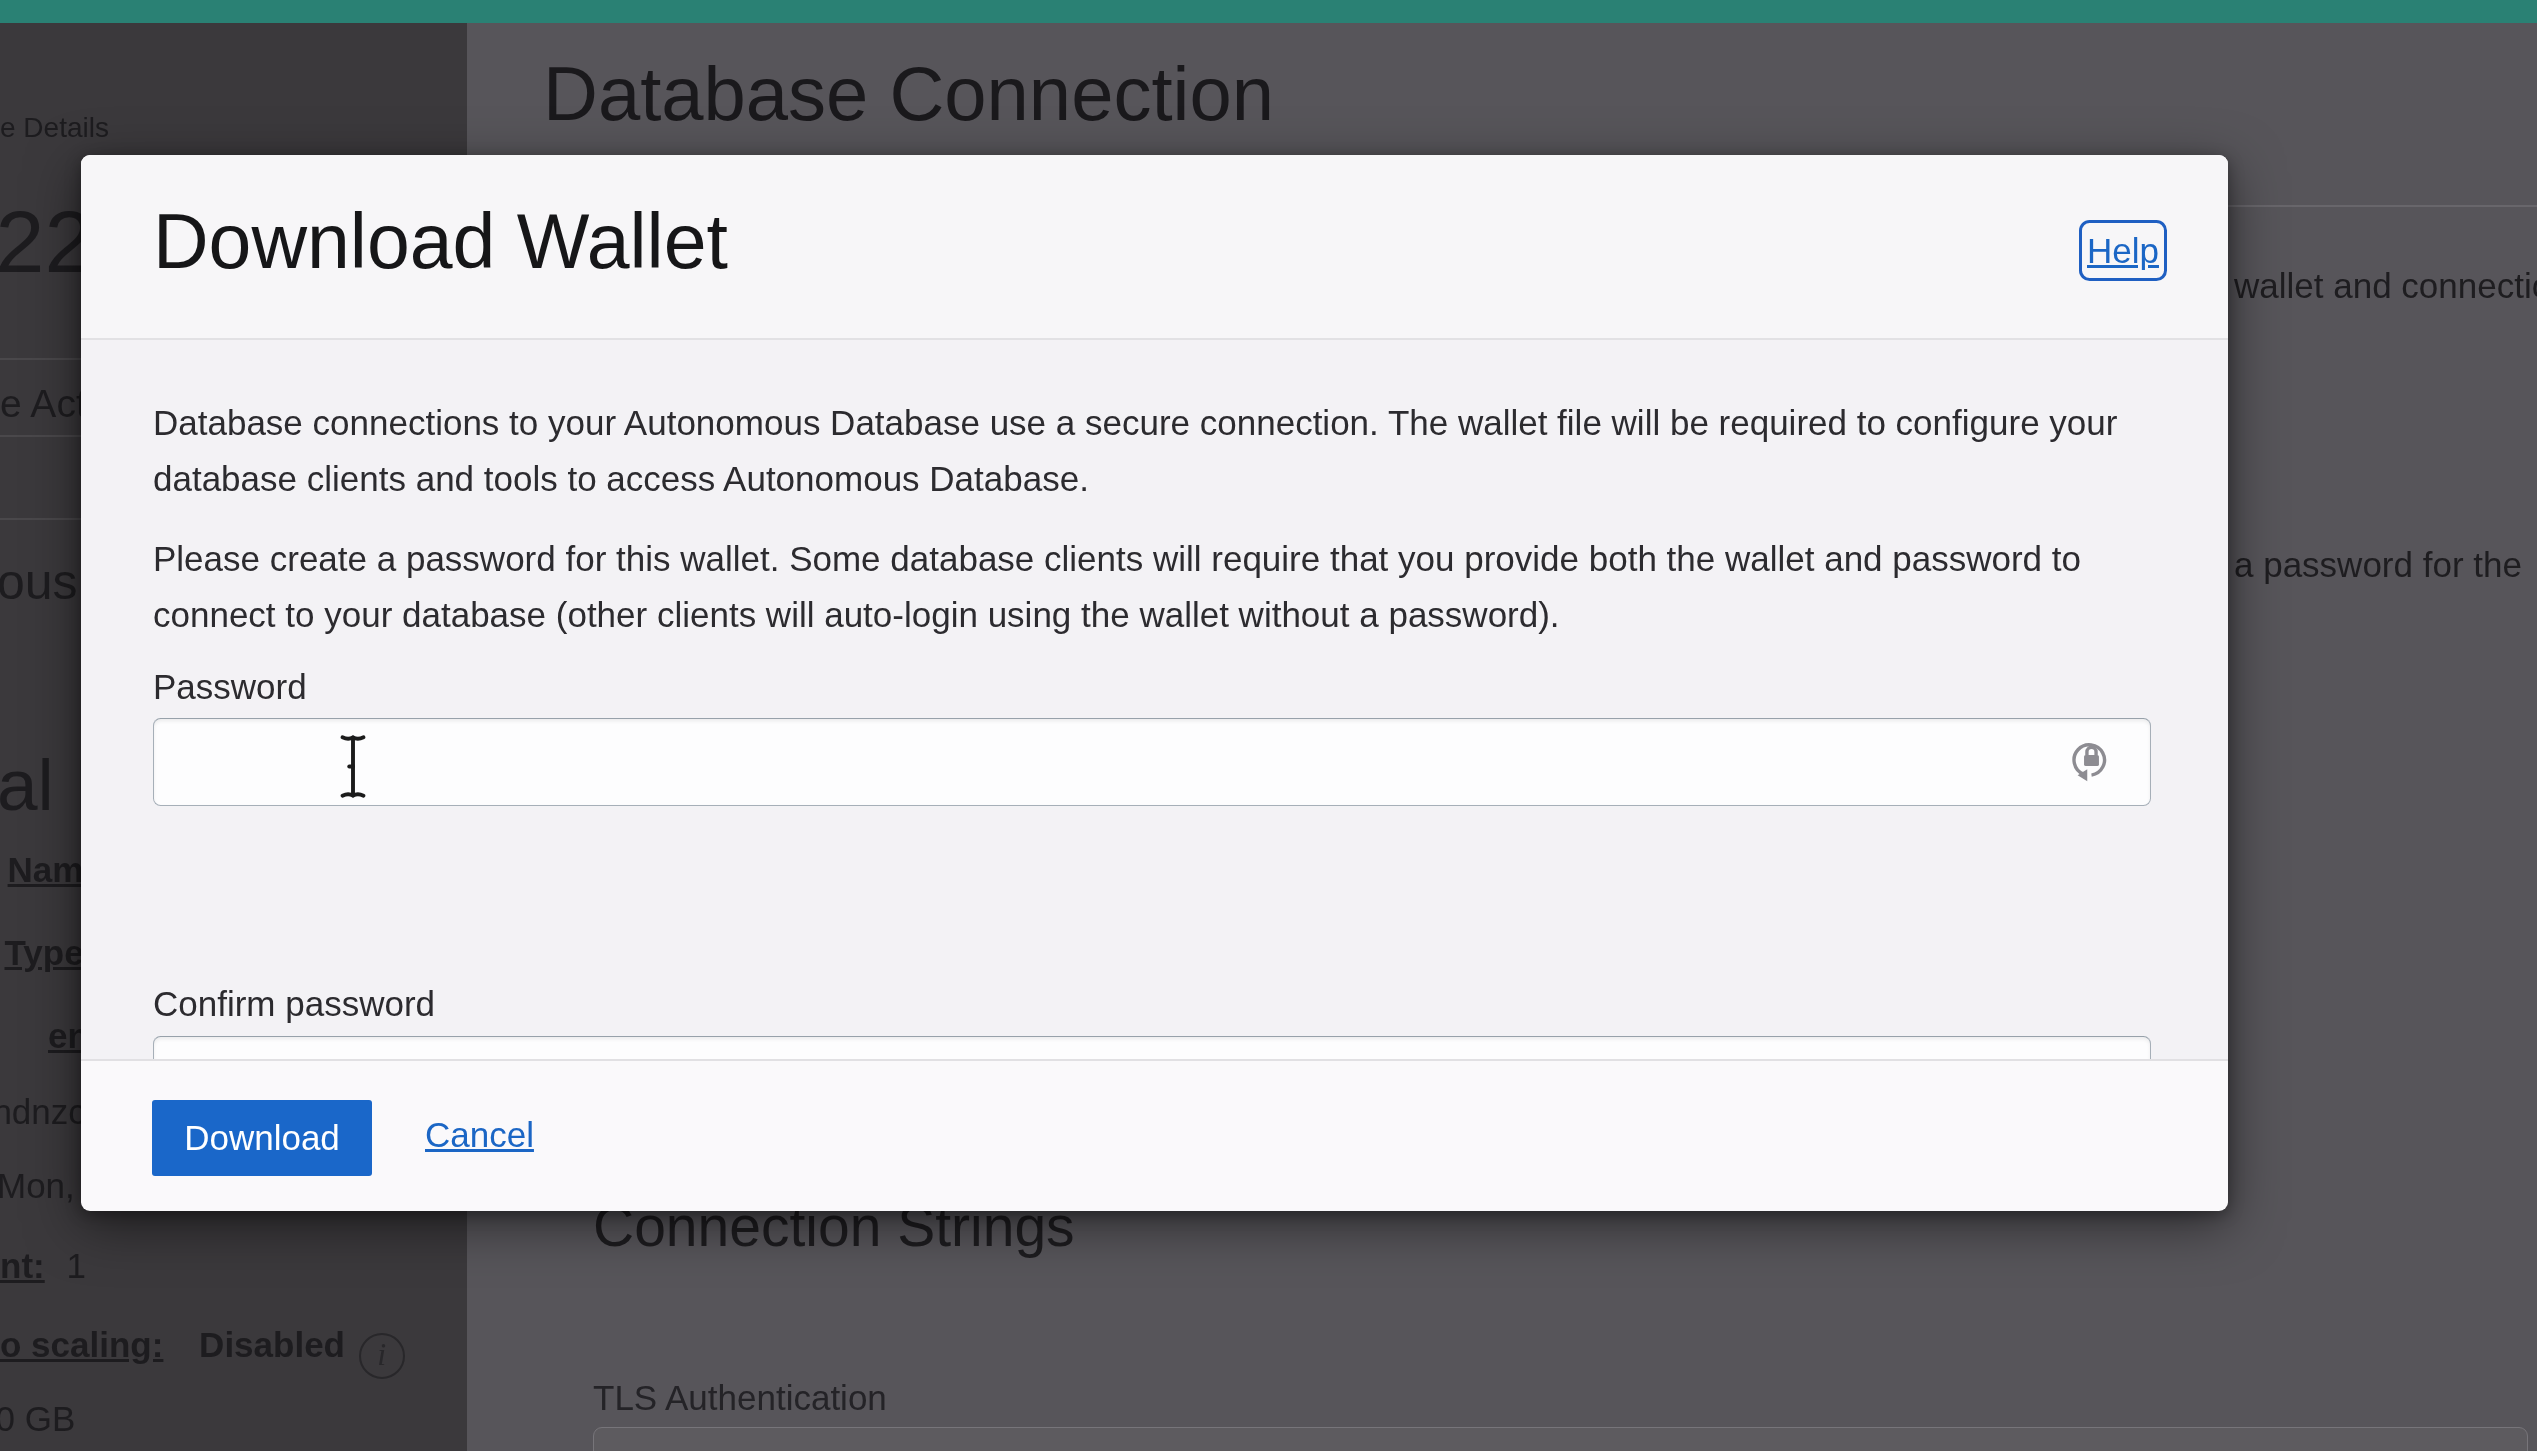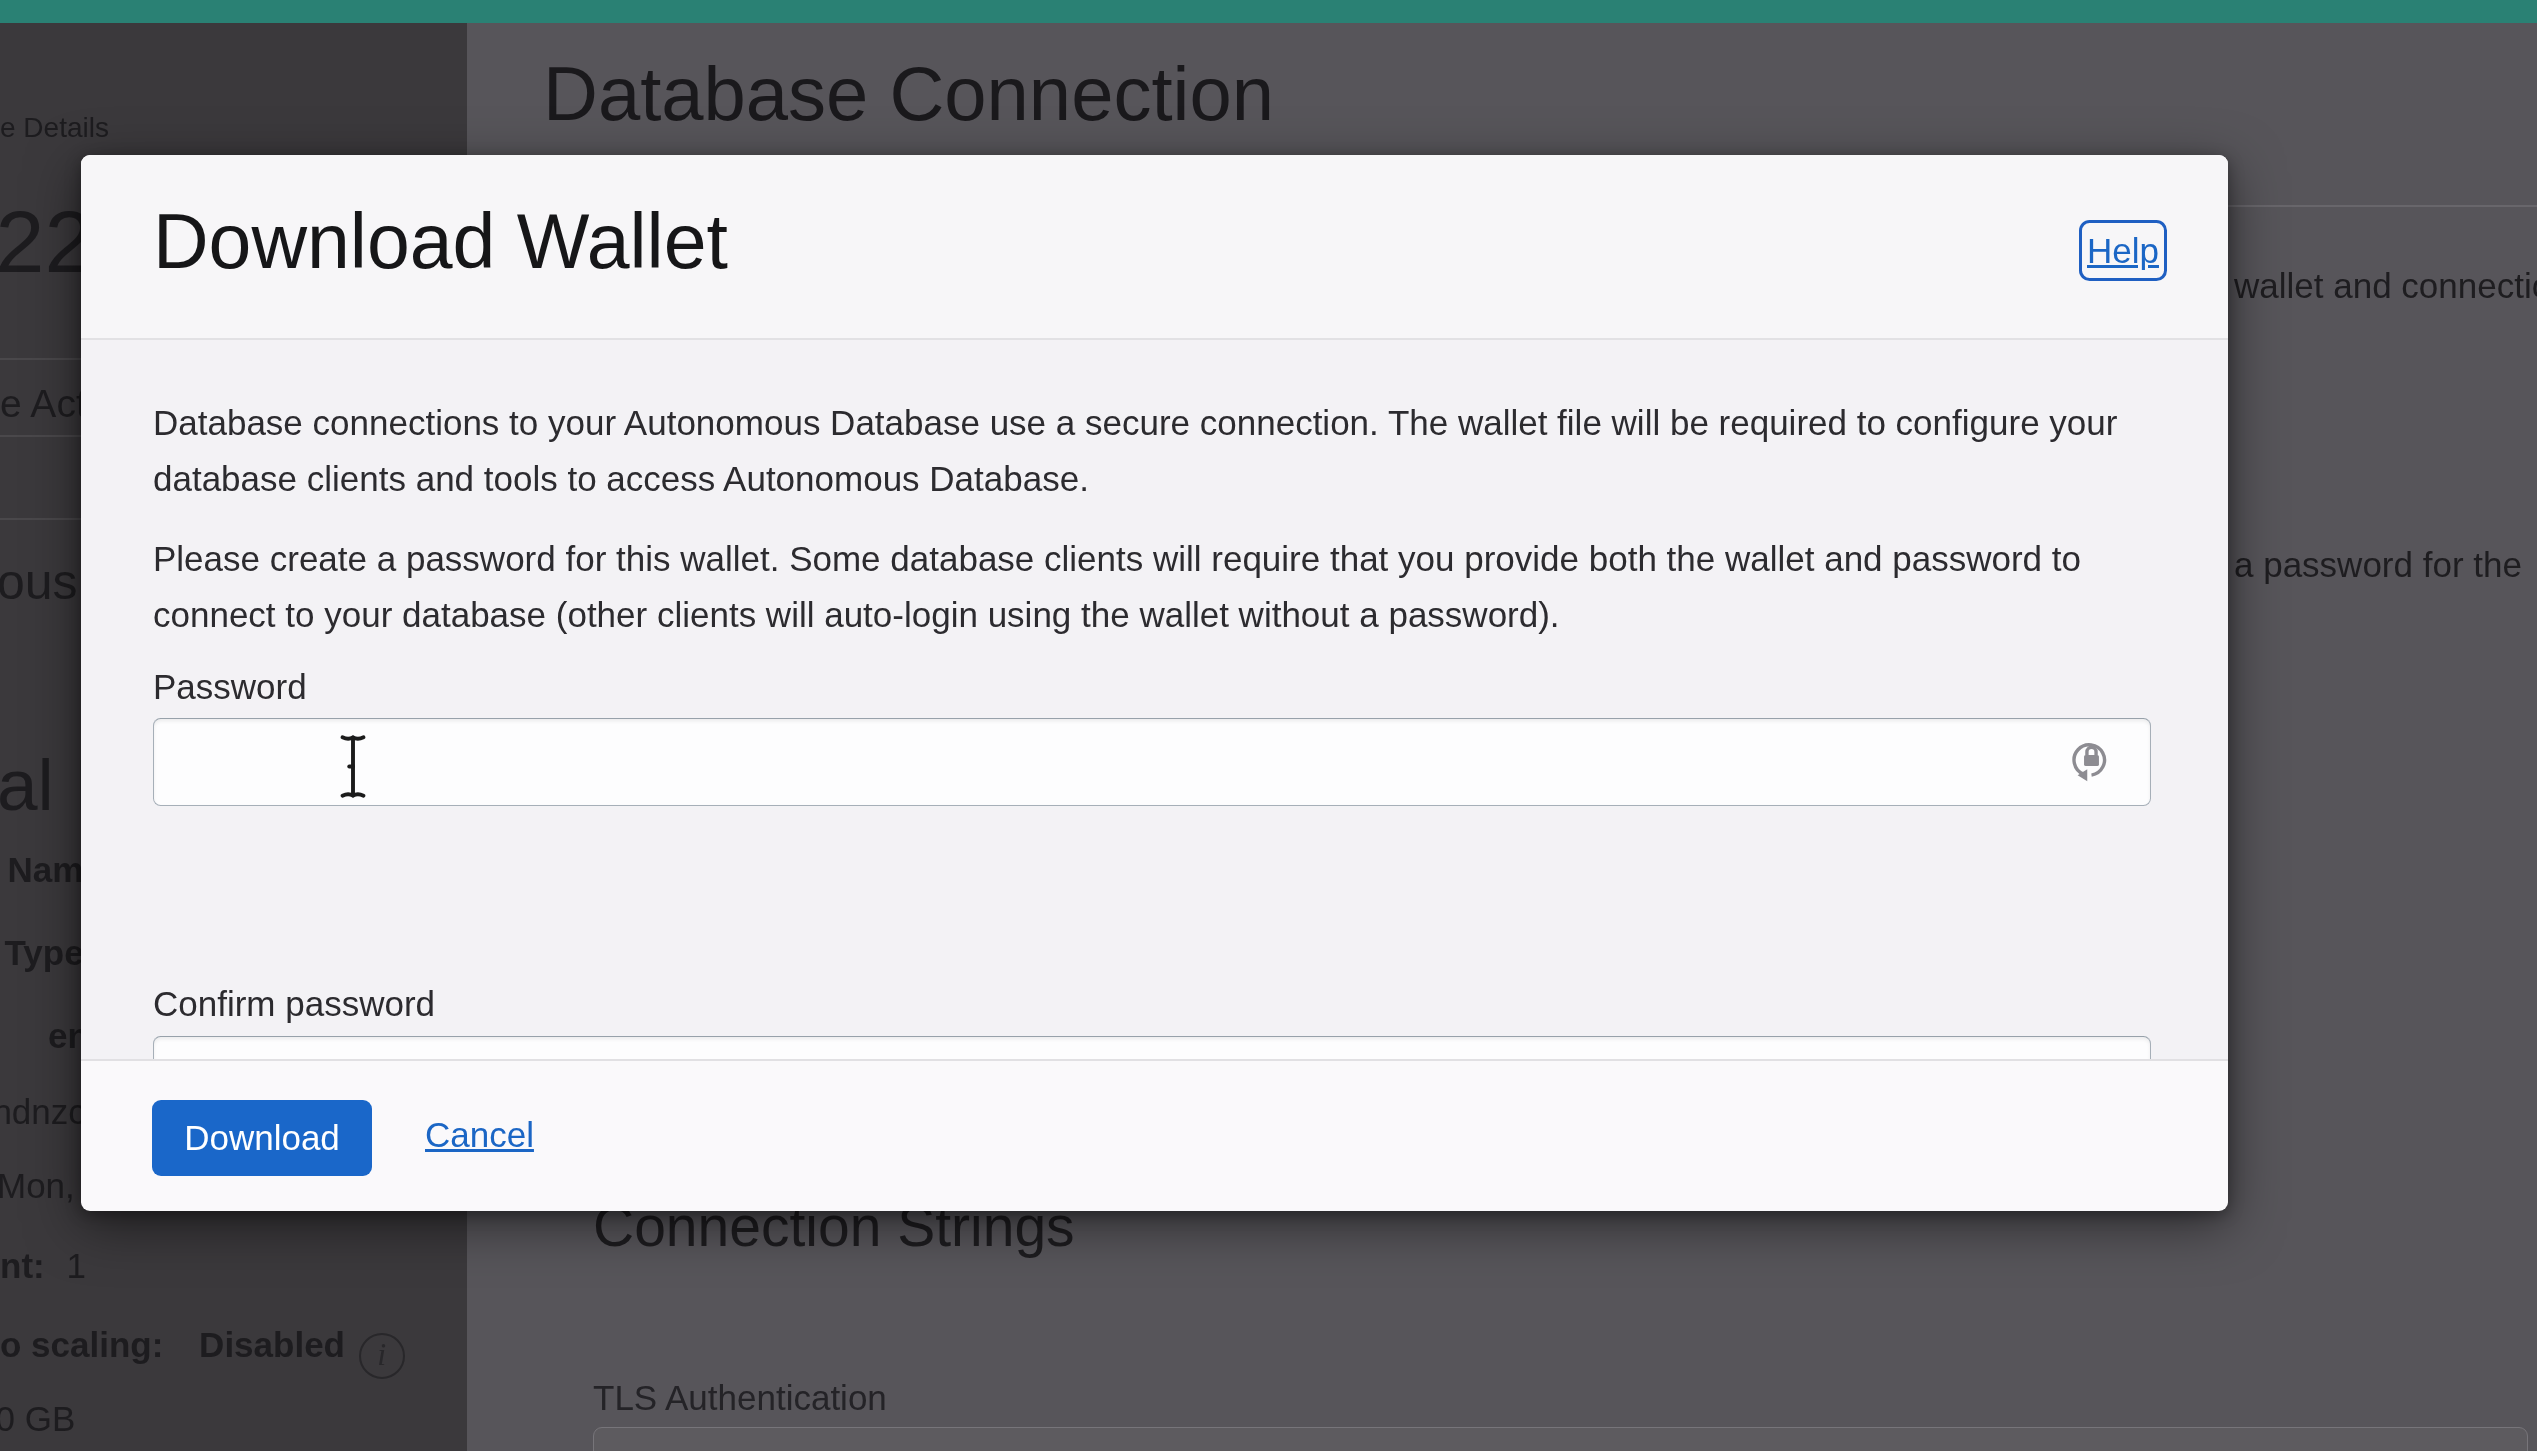--- a/index.html
+++ b/index.html
@@ -9,21 +9,21 @@
     font-family:"Liberation Sans","DejaVu Sans",sans-serif;
     -webkit-font-smoothing:antialiased;
   }
   .abs{position:absolute;}
   
   .topbar{left:0;top:0;width:2538px;height:23.4px;background:#2A8174;}
   
   .sidebar{left:0;top:23.4px;width:467px;height:1428px;background:#3B393C;overflow:hidden;}
   .sb-line{left:0;width:467px;height:1.5px;background:#4a484b;}
   .sb-text{color:#1D1C1F;white-space:nowrap;}
-  .sb-bold{font-weight:bold;}
+  .sb-bold{font-weight:bold;text-decoration:underline;}
   .main-bg-text{color:#1E1D20;white-space:nowrap;}
   .page-title{color:#1A191C;font-size:76px;line-height:79px;white-space:nowrap;}
   .hdr-line{left:466px;top:205px;width:2072px;height:1.5px;background:#68666B;}
   .cs-heading{color:#1D1C1F;font-size:57px;line-height:60px;white-space:nowrap;}
   .cs-para{color:#242327;font-size:35px;line-height:44px;white-space:nowrap;}
   .cs-link{color:#44719E;text-decoration:underline;}
   .tls-box{left:593px;top:1427px;width:1933px;height:60px;background:#5D5B5F;
     border:1.5px solid #77757A;border-radius:9px;}
   .info-icon{display:inline-block;width:42px;height:42px;border:2.3px solid #28272A;border-radius:50%;
     text-align:center;font-family:"Liberation Serif","DejaVu Serif",serif;font-style:italic;
@@ -40,21 +40,21 @@
   .modal-body{left:0;top:185px;width:2147px;height:719px;}
   .para{left:72px;width:1986px;font-size:35px;line-height:56px;color:#2C2B2F;}
   .field-label{left:72px;font-size:35px;line-height:42px;color:#2C2B2F;}
   .pw-input{left:72px;width:1998px;height:88px;box-sizing:border-box;
     background:#FDFDFE;border:1.5px solid #A6AFB8;border-top-color:#97A1AA;border-radius:7.6px;
     box-shadow:inset 0 2.3px 3.8px rgba(0,0,0,0.07);font-size:35px;padding:0 68px 0 22.7px;color:#333;outline:none;}
   .lock-icon{width:41px;height:44px;}
   .modal-footer{left:0;top:904px;width:2147px;height:150px;background:#FAF9FB;
     border-top:2.3px solid #E1E0E3;border-radius:0 0 9px 9px;}
   .btn-download{left:71px;top:39px;width:220px;height:76px;background:#1A67C9;border:none;
-    border-radius:9px;color:#FFFFFF;font-size:35px;font-family:inherit;cursor:pointer;}
+    border-radius:3px;color:#FFFFFF;font-size:35px;font-family:inherit;cursor:pointer;}
   .cancel-link{left:344px;top:54px;font-size:35px;color:#1B66C5;text-decoration:underline;cursor:pointer;}
   a{cursor:pointer;}
 </style>
 </head>
 <body>
 
 <div id="root">
 
   <div class="abs topbar"></div>
 

